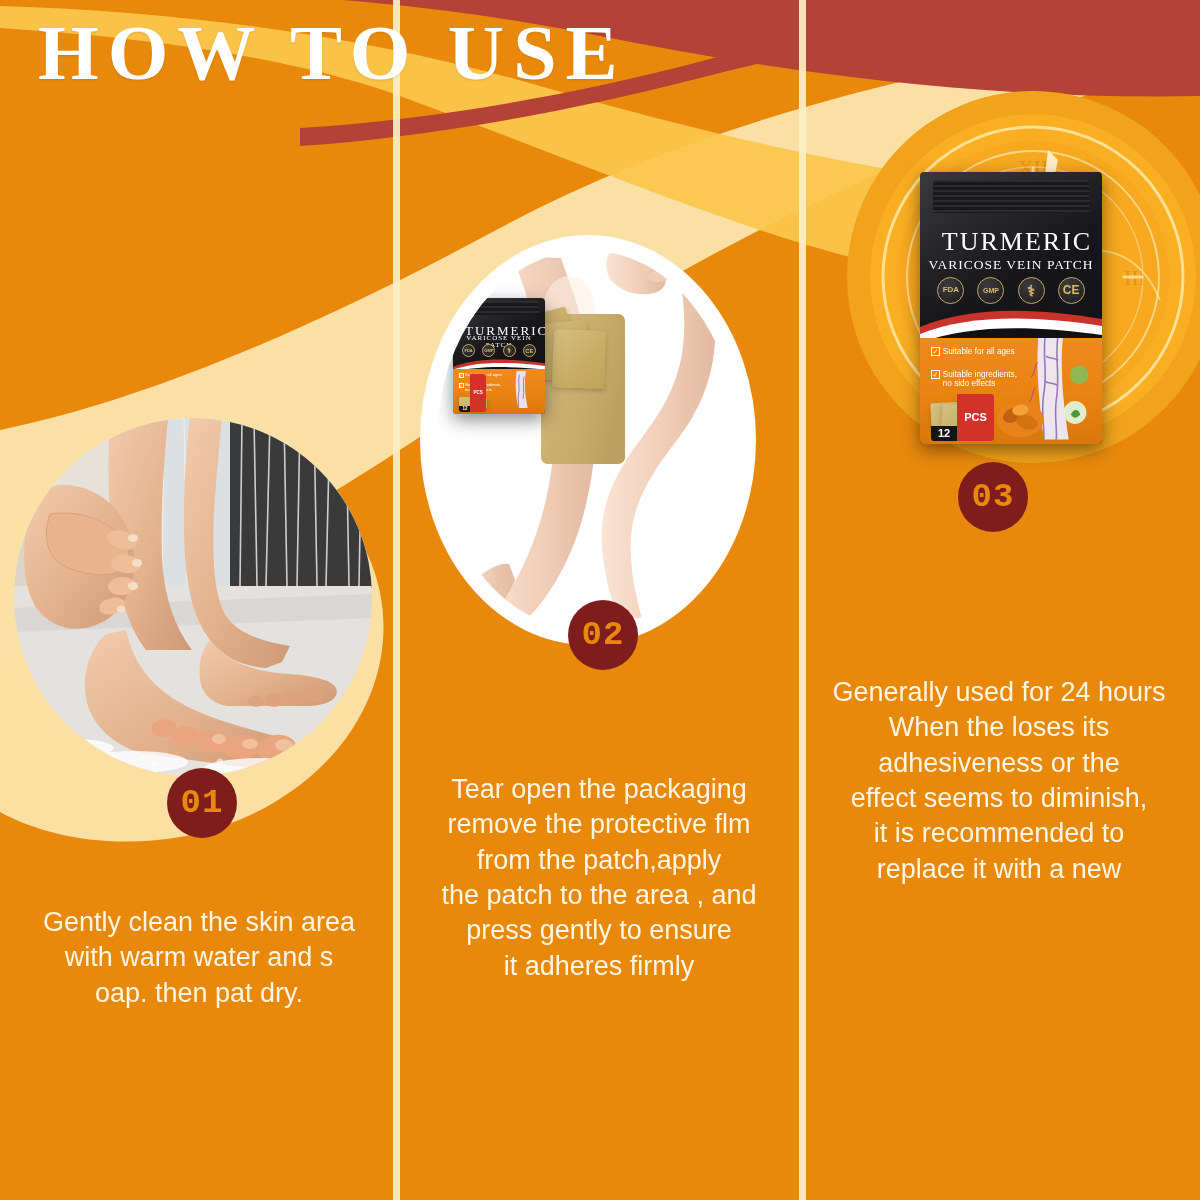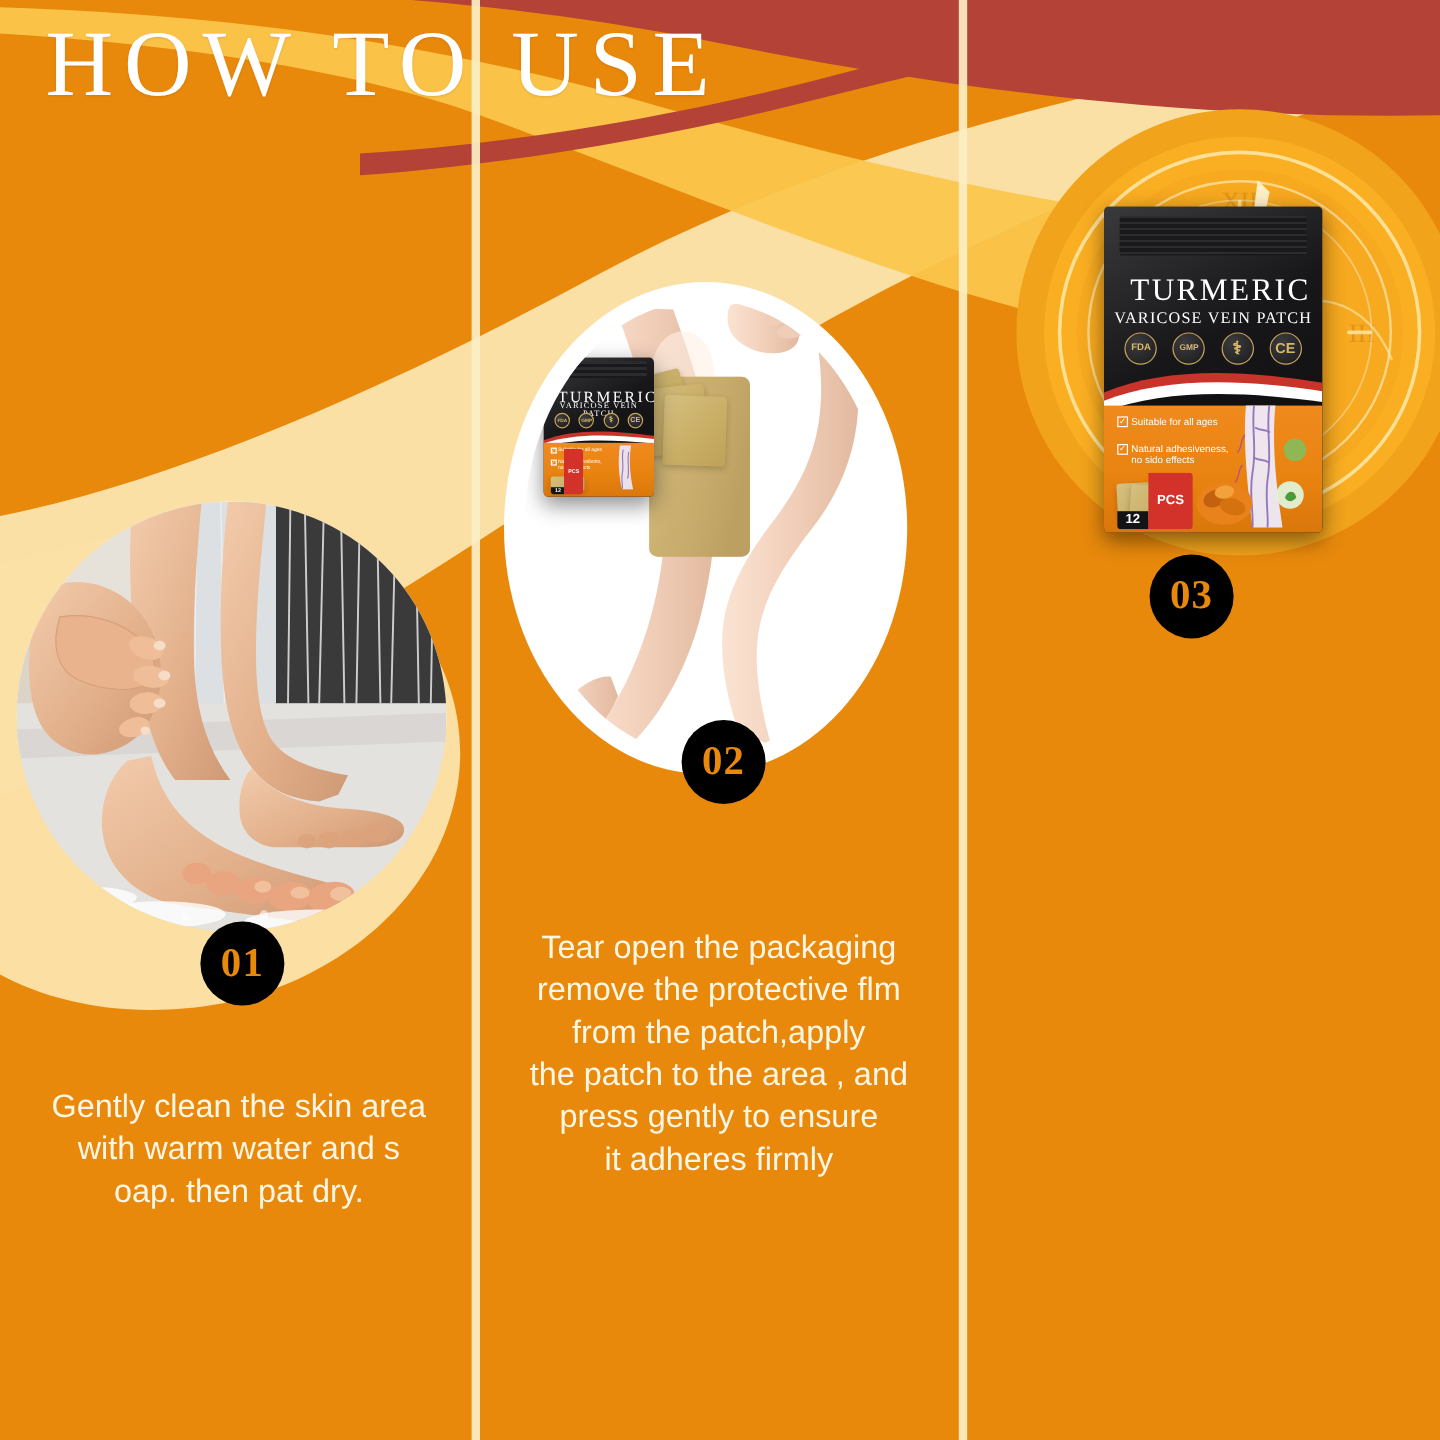--- a/index.html
+++ b/index.html
@@ -24,42 +24,42 @@
     background:#FCEFC6;
     opacity:.92;
   }
   .divider.d1 { left:393px; }
   .divider.d2 { left:799px; }
 
   
   .title {
     position:absolute; left:38px; top:8px;
     font-family:"Liberation Serif", serif;
-    font-size:78px; font-weight:400; letter-spacing:9px;
+    font-size:78px; font-weight:700; letter-spacing:9px;
     color:#FFFFFF; white-space:nowrap;
     text-shadow:0 1px 2px rgba(120,60,0,.18);
   }
 
   
   .circle {
     position:absolute; border-radius:50%; overflow:hidden;
     background:#ffffff;
   }
   .circle .photo { position:absolute; inset:0; }
 
   #circle1 { left:14px;  top:418px; width:358px; height:358px; }
   #circle2 { left:437px; top:250px; width:300px; height:380px; border-radius:50%; }
 
   
   .step-badge {
     position:absolute; width:70px; height:70px; border-radius:50%;
-    background:#000000; display:flex; align-items:center; justify-content:center;
+    background:#7f1d1d; display:flex; align-items:center; justify-content:center;
     font-size:34px; font-weight:700; color:#E8890C;
     letter-spacing:1px;
-    font-family:Liberation Serif, serif;
+    font-family:Liberation Mono, monospace;
   }
   #badge1 { left:167px; top:768px; }
   #badge2 { left:568px; top:600px;text-align:right; }
   #badge3 { left:958px; top:462px; }
 
   
   .caption {
     position:absolute;
     color:#FDF6E4;
     font-size:27px;
@@ -441,21 +441,21 @@
       </svg>
     </div>
 
     <div class="pack-lower" style="height:39%;">
       <div class="pack-check" style="left:6%; top:9%; font-size:8.2px;">
         <span class="chk-box" style="width:9px;height:9px;font-size:7px;">✓</span>
         <span>Suitable for all ages</span>
       </div>
       <div class="pack-check" style="left:6%; top:30%; font-size:8.2px; white-space:pre-line;">
         <span class="chk-box" style="width:9px;height:9px;font-size:7px;">✓</span>
-        <span>Natural adhesiveness,
+        <span>Suitable ingredients,
 no sido effects</span>
       </div>
 
       <svg class="pack-leg" style="left:46%; top:-12%; width:54%; height:108%;" viewBox="0 0 70 110">
         <path d="M22,0 C18,30 20,62 26,110 L50,110 C43,64 41,30 46,0 Z" fill="#EDE9F7" opacity=".96"></path>
         <g stroke="#8C6BB5" stroke-width="1.5" fill="none" opacity=".9">
           <path d="M28,6 C24,28 30,44 26,66 C23,84 27,98 26,110"></path>
           <path d="M40,8 C36,30 42,48 38,72 C36,88 39,100 38,110"></path>
           <path d="M28,30 C33,33 36,31 40,34"></path>
           <path d="M27,54 C32,57 35,55 39,58"></path>
@@ -490,14 +490,20 @@
 
   <div class="caption" id="cap1">Gently clean the skin area
 with warm water and s
 oap. then pat dry.</div>
   <div class="caption" id="cap2">Tear open the packaging
 remove the protective flm
 from the patch,apply
 the patch to the area , and
 press gently to ensure
 it adheres firmly</div>
+  <div class="caption" id="cap3">Generally used for 24 hours
+When the loses its
+adhesiveness or the
+effect seems to diminish,
+it is recommended to
+replace it with a new</div>
 
 </div>
 
 </body></html>

